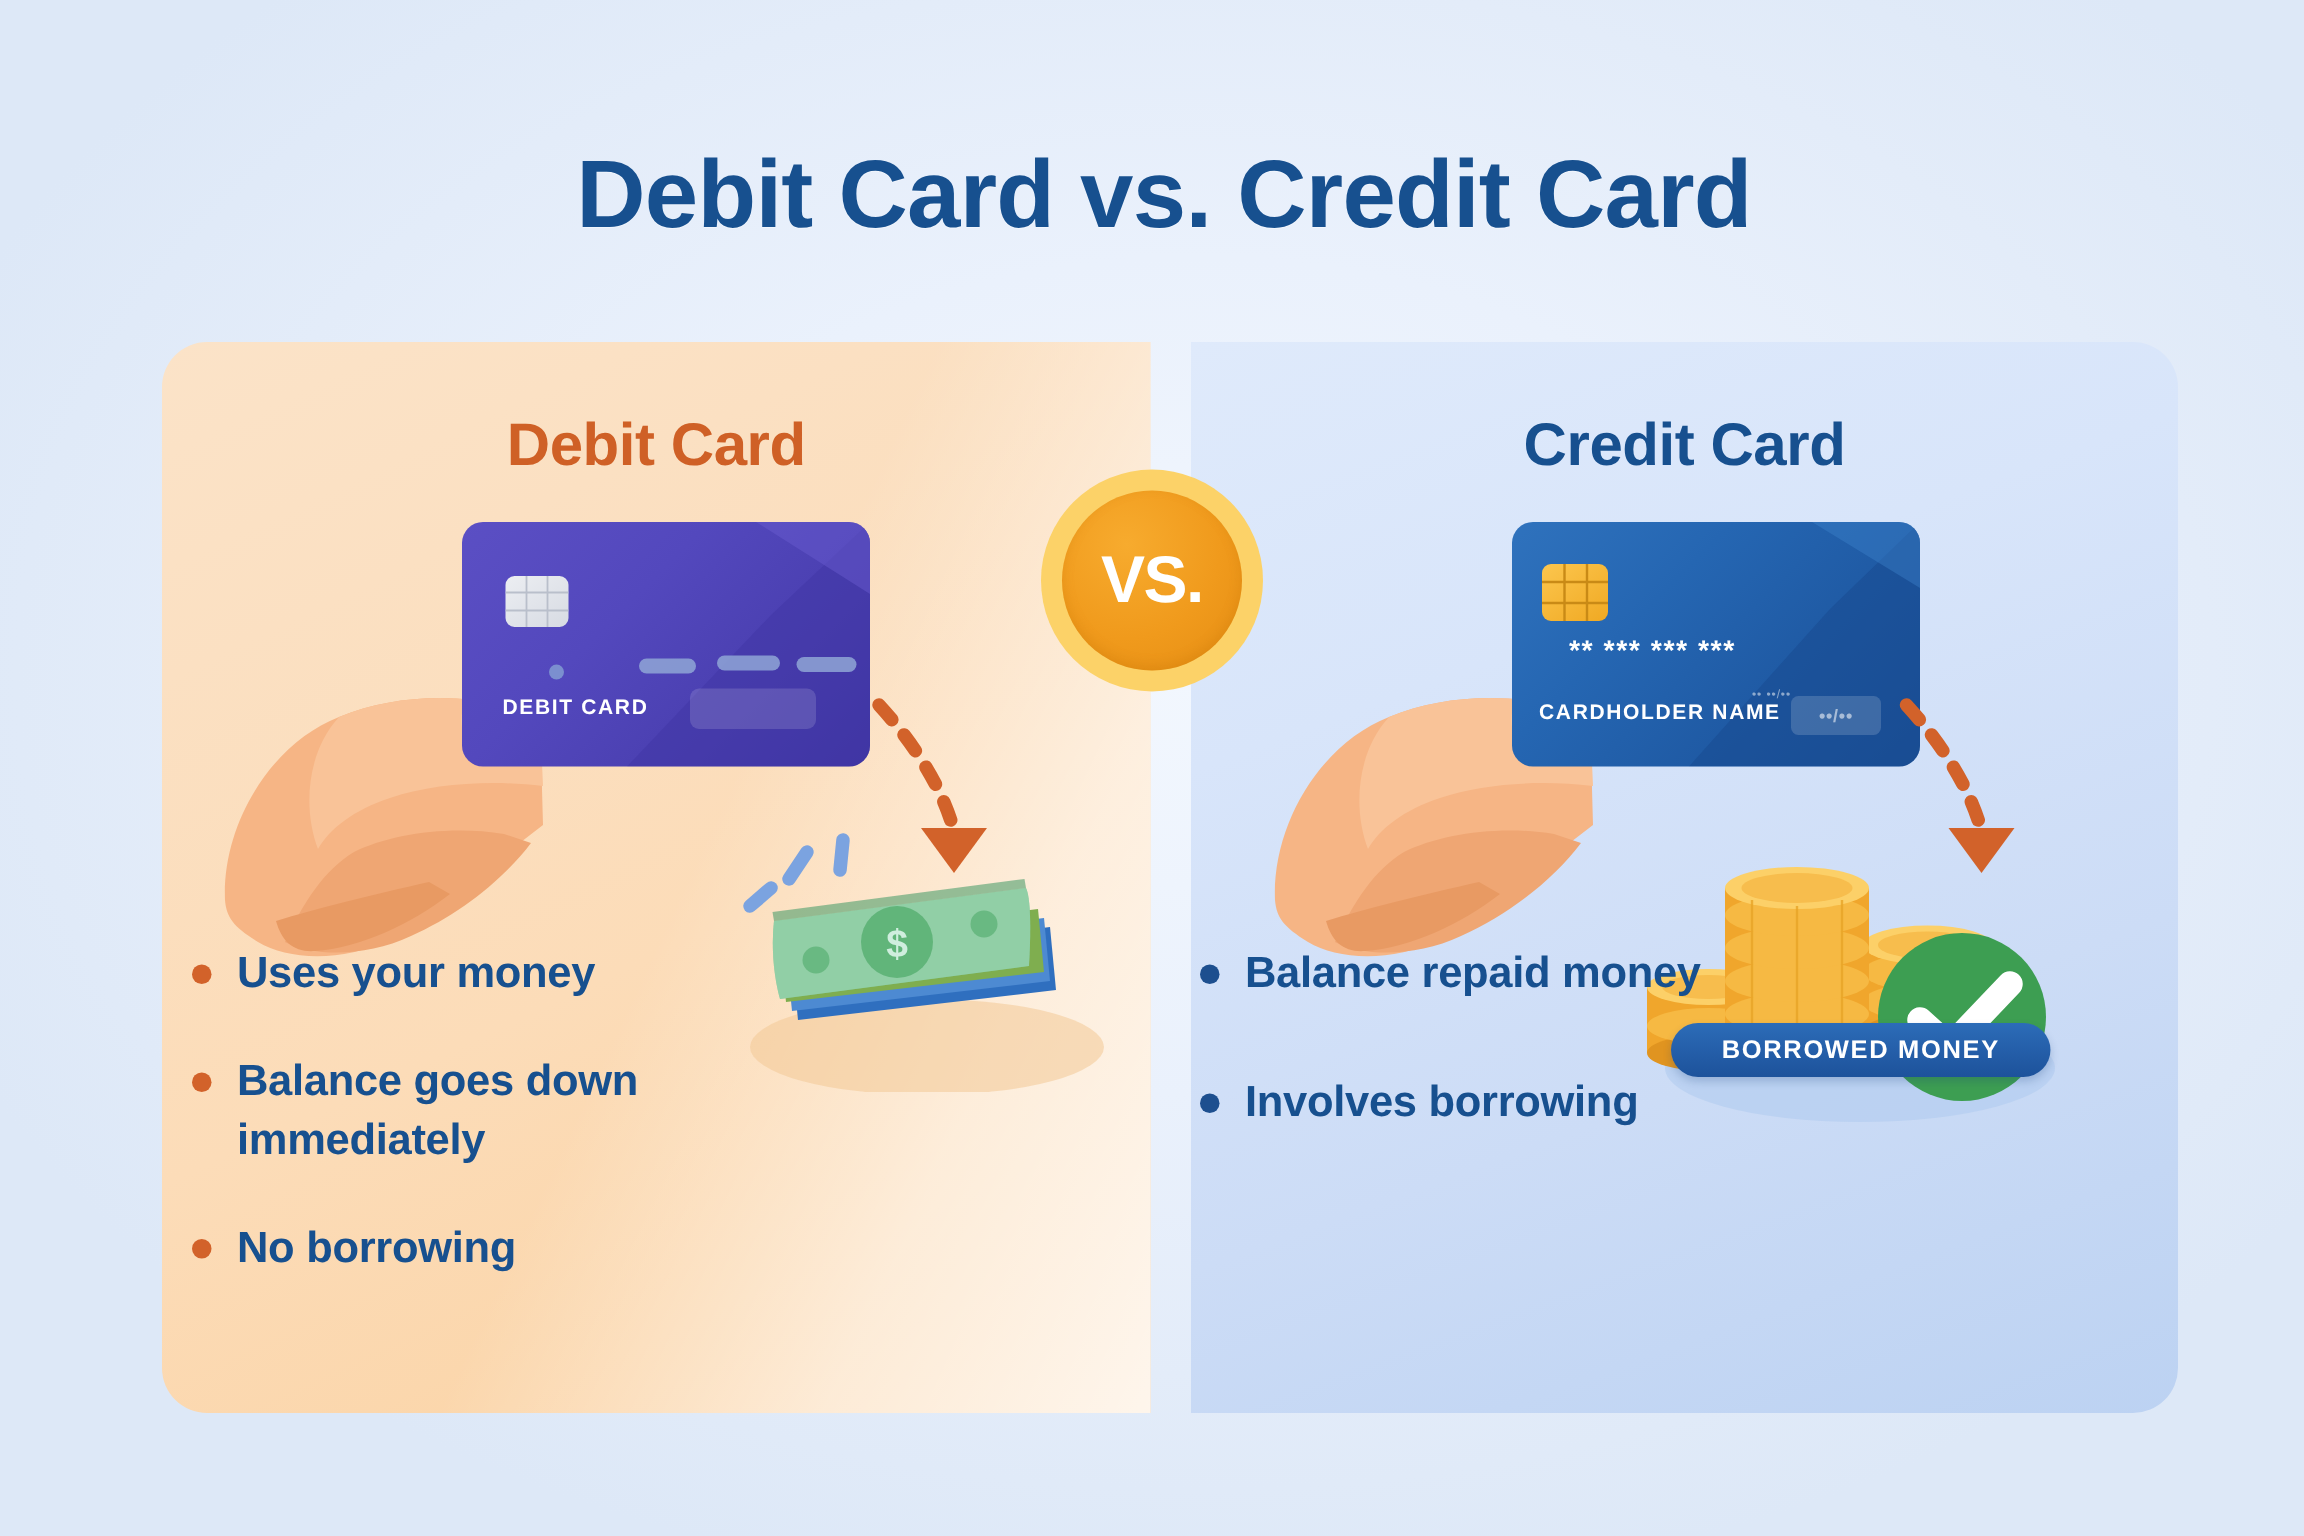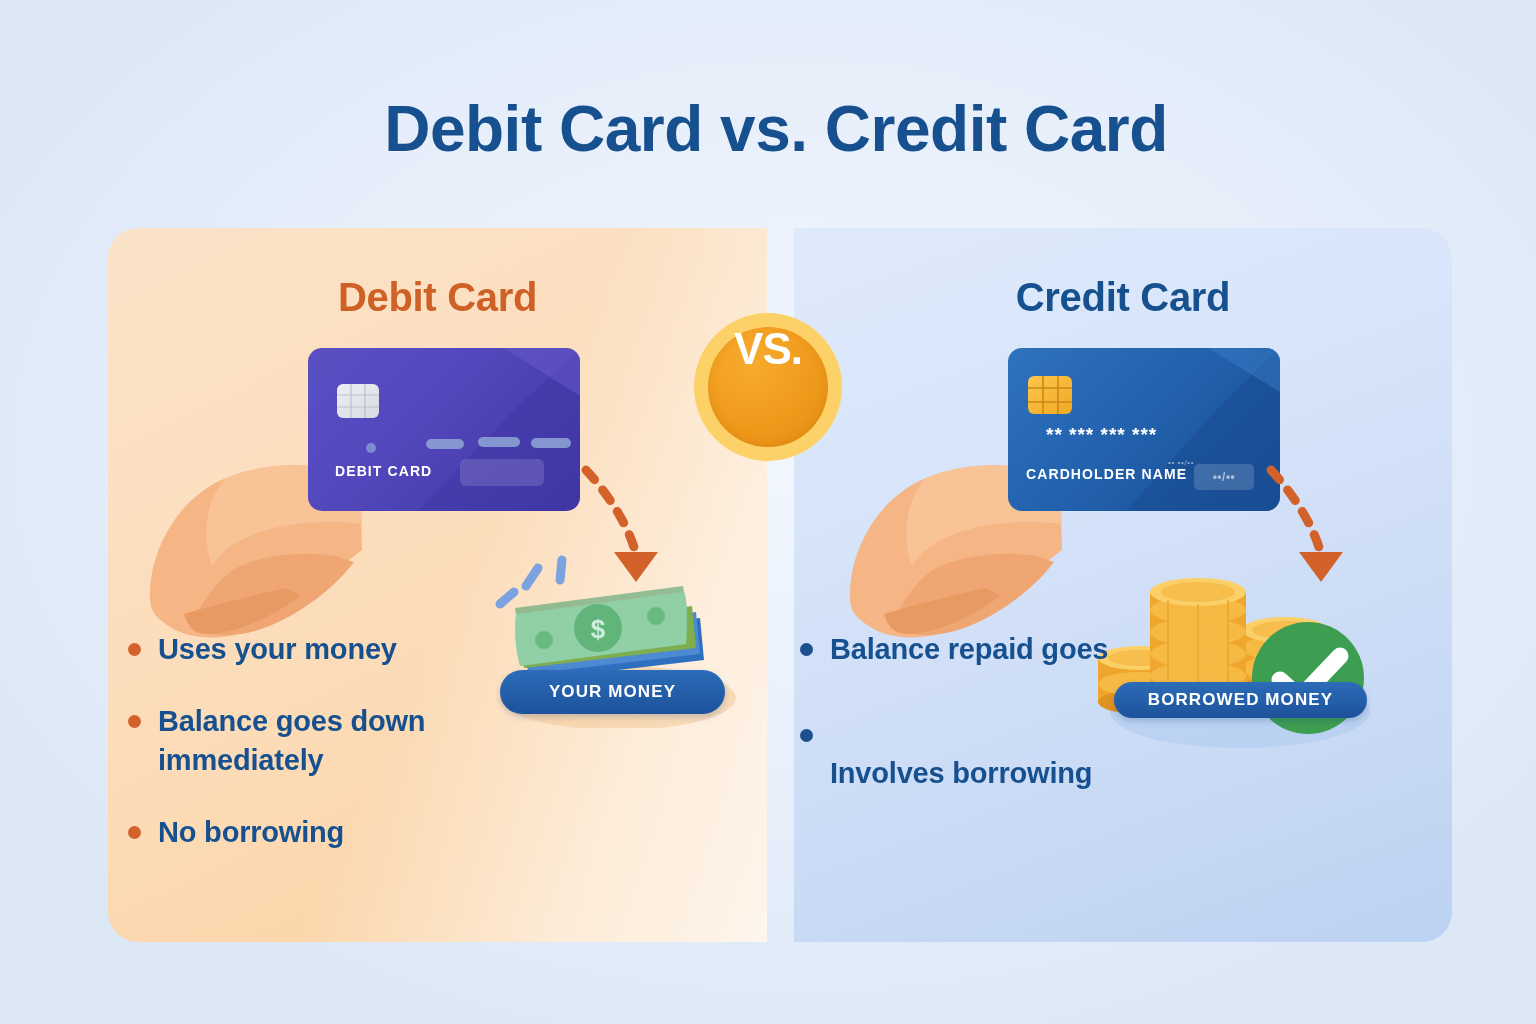--- a/index.html
+++ b/index.html
@@ -51,21 +51,21 @@
   #vs-badge {
     position:absolute; left:694px; top:313px; width:148px; height:148px;
     border-radius:50%;
     background:#fcd268;
     display:flex; align-items:center; justify-content:center;
     z-index:40;
   }
   #vs-badge .inner {
     width:120px; height:120px; border-radius:50%;
     background:radial-gradient(circle at 36% 30%, #f7ab2e 0%, #f09a1c 55%, #e58d13 100%);
-    display:flex; align-items:flex-start; justify-content:center;
+    display:flex; align-items:center; justify-content:center;
     box-shadow:inset 0 -3px 8px rgba(190,110,0,.25);
   }
   #vs-label {
     color:#ffffff; font-size:44px; font-weight:bold; letter-spacing:-1px;
     line-height:1;
   }
 
   
   .hand-wrap { position:absolute; }
   .hand-svg { position:absolute; left:0; top:0; }
@@ -186,23 +186,20 @@
     <path d="M58 126 L230 106 L226 64 L54 86 Z" fill="#4d8ad2"></path>
     <path d="M54 120 L226 100 L222 58 L50 80 Z" fill="#7fae4f"></path>
     <path d="M50 118 L216 96 C 218 62, 216 48, 214 44 L 46 66 C 44 84, 46 104, 50 118 Z" fill="#7cc394"></path>
     <path d="M50 118 L216 96 C 218 62, 216 48, 214 44 L 46 66 C 44 84, 46 104, 50 118 Z" fill="#a3d9b4" opacity="0.55"></path>
     <circle cx="128" cy="80" r="24" fill="#5cb176" opacity="0.9"></circle>
     <text x="128" y="90" font-size="26" font-weight="bold" fill="#cfeede" text-anchor="middle" font-family="Liberation Sans, sans-serif">$</text>
     <circle cx="74" cy="92" r="9" fill="#5cb176" opacity="0.75"></circle>
     <circle cx="186" cy="68" r="9" fill="#5cb176" opacity="0.75"></circle>
     <path d="M46 66 L 214 44 L 213 38 L 45 60 Z" fill="#4f9e6c" opacity="0.6"></path>
   </svg>
-  <div class="pill" style="left:30px; top:122px; width:225px; height:44px;">
-    <span class="pill-text">YOUR MONEY</span>
-  </div>
 </div>
 
 <div class="hand-wrap" style="left:840px; top:400px; width:300px; height:260px;">
   <svg class="hand-svg" width="300" height="260" viewBox="0 0 300 260">
     <path d="M10 200 C 8 150, 40 96, 86 78 C 120 64, 160 62, 196 70 L 220 78 L 222 150 L 196 170 C 178 188, 150 212, 120 226 C 88 242, 52 240, 32 228 C 16 218, 11 212, 10 200 Z" fill="#f6b585"></path>
     <path d="M86 78 C 120 64, 160 62, 196 70 L 220 78 L 222 124 C 188 120, 150 122, 120 132 C 96 140, 80 152, 72 166 C 62 140, 64 102, 86 78 Z" fill="#f9c398"></path>
     <path d="M178 60 C 198 54, 216 58, 224 70 C 232 82, 228 96, 212 104 C 198 111, 180 108, 172 96 C 165 85, 166 66, 178 60 Z" fill="#fbceab"></path>
     <path d="M96 168 C 120 156, 160 150, 196 156 L 214 162 C 196 186, 166 210, 134 224 C 104 238, 70 238, 50 228 C 62 202, 76 180, 96 168 Z" fill="#efa673"></path>
     <path d="M44 214 C 70 206, 110 196, 146 188 L 160 196 C 134 216, 100 232, 70 234 C 56 235, 48 228, 44 214 Z" fill="#e89a63"></path>
   </svg>
@@ -294,25 +291,25 @@
   </div>
   <div class="bullet-row">
     <div class="bullet-dot"></div>
     <div class="bullet-text">No borrowing</div>
   </div>
 </div>
 
 <div class="bullets" id="bullets-credit">
   <div class="bullet-row">
     <div class="bullet-dot"></div>
-    <div class="bullet-text" style="white-space:nowrap;">Balance repaid goes</div>
-  </div>
-  <div class="bullet-row">
-    <div class="bullet-dot"></div>
-    <div class="bullet-text" style="white-space:nowrap;margin-top:38px;">Involves borrowing</div>
+    <div class="bullet-text" style="white-space:nowrap;">Balance repaid money</div>
+  </div>
+  <div class="bullet-row">
+    <div class="bullet-dot"></div>
+    <div class="bullet-text" style="white-space:nowrap;">Involves borrowing</div>
   </div>
 </div>
 
 <div id="vs-badge">
   <div class="inner">
     <span id="vs-label">VS.</span>
   </div>
 </div>
 
 </body></html>

